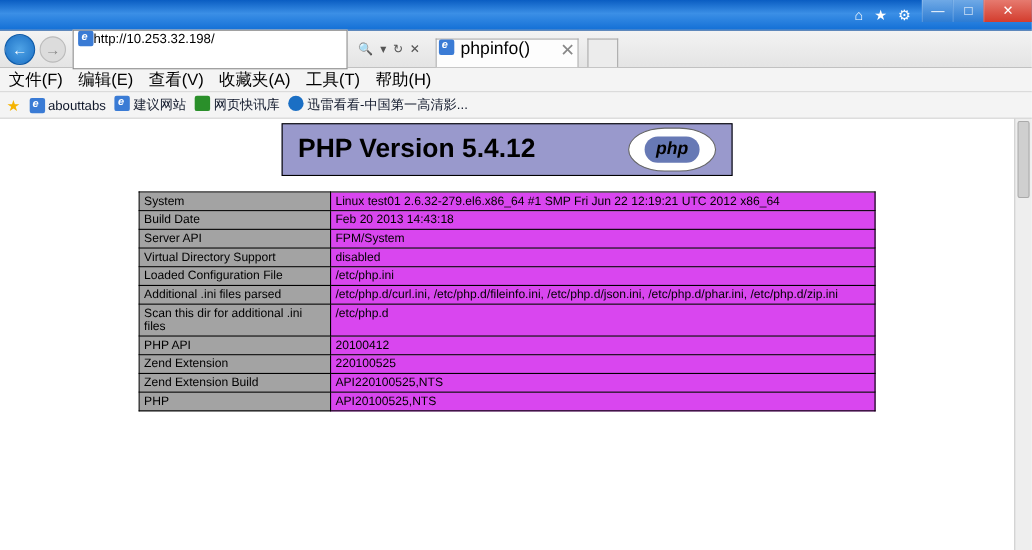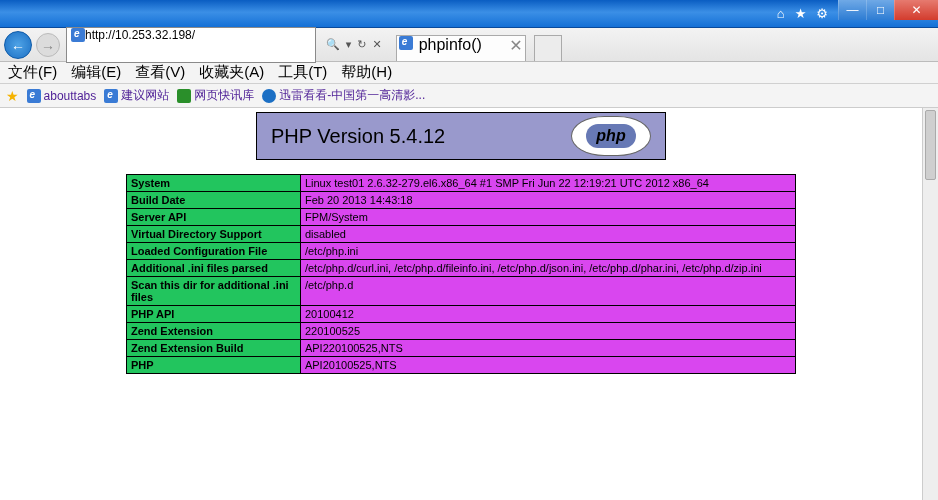--- a/index.html
+++ b/index.html
@@ -17,34 +17,34 @@
 .addr{flex:0 0 250px;height:36px;background:#fff;border:1px solid #8a8a8a;margin:0 4px;display:flex;align-items:flex-start;padding:0 4px;font-size:12px}
 .searchbtns{display:flex;align-items:center;gap:6px;padding:0 6px;color:#555;font-size:11px}
 .tab{height:26px;min-width:130px;background:#fdfdfd;border:1px solid #aaa;border-bottom:none;margin-left:8px;margin-top:6px;display:flex;padding:0 2px;gap:6px;font-size:16px}
 .tab.blank{min-width:28px;background:#ececec}
 .righticons{margin-left:auto;display:flex;gap:10px;padding-right:10px;color:#fff}
 .titlebar .righticons span{font-size:13px}
 
 .menubar{height:22px;background:#f4f4f4;border-bottom:1px solid #d0d0d0;display:flex;align-items:center;gap:14px;padding:0 8px;font-size:15px}
 
 .favbar{height:24px;background:#f4f4f4;border-bottom:1px solid #ccc;display:flex;align-items:center;gap:8px;padding:0 6px;font-size:12px}
-.favbar .fav{display:flex;align-items:center;gap:3px;color:#4c1d95}
+.favbar .fav{display:flex;gap:3px;color:#0f172a}
 .favico{width:14px;height:14px;display:inline-block}
 
 .content{position:absolute;top:108px;bottom:0;left:0;right:16px;overflow:hidden;background:#fff}
 .scrollbar{position:absolute;top:108px;bottom:0;right:0;width:16px;background:#eee;border-left:1px solid #ccc}
 .scrollthumb{position:absolute;top:2px;right:2px;left:2px;height:70px;background:#cfcfcf;border:1px solid #aaa;border-radius:2px}
 .phpbox{width:670px;margin:4px auto 0}
 .phphdr{height:48px;background:#9999cc;border:1px solid #000;display:flex;align-items:center;padding:0 14px;justify-content:space-between}
-.phphdr h1{font-size:20px;font-weight:normal;color:#000}
+.phphdr h1{font-size:24px;font-weight:bold;color:#000}
 .phplogo{width:80px;height:40px;background:#fff;border-radius:50%/60%;display:flex;align-items:center;justify-content:center;border:1px solid #666}
 .phplogo span{background:#6779b5;color:#000;font-weight:bold;font-size:16px;padding:3px 10px;border-radius:14px;font-style:italic}
 table.phptbl{width:100%;border-collapse:collapse;margin-top:14px;font-size:11px}
 table.phptbl td{border:1px solid #000;padding:2px 4px;vertical-align:top}
-table.phptbl td.k{background:#22c55e;font-weight:bold;width:26%}
+table.phptbl td.k{background:#a3a3a3;font-weight:normal;width:26%}
 table.phptbl td.v{background:#d946ef}
 .iefavimg{width:14px;height:14px;background:#3a7bd5;border-radius:2px;display:inline-block;position:relative}
 .iefavimg:after{content:"e";color:#fff;font-size:10px;position:absolute;left:3px;top:0;font-style:italic;font-weight:bold}
 .star{color:#f5b301;font-size:14px}
 </style>
 </head>
 <body>
 
 <div class="window">
 

